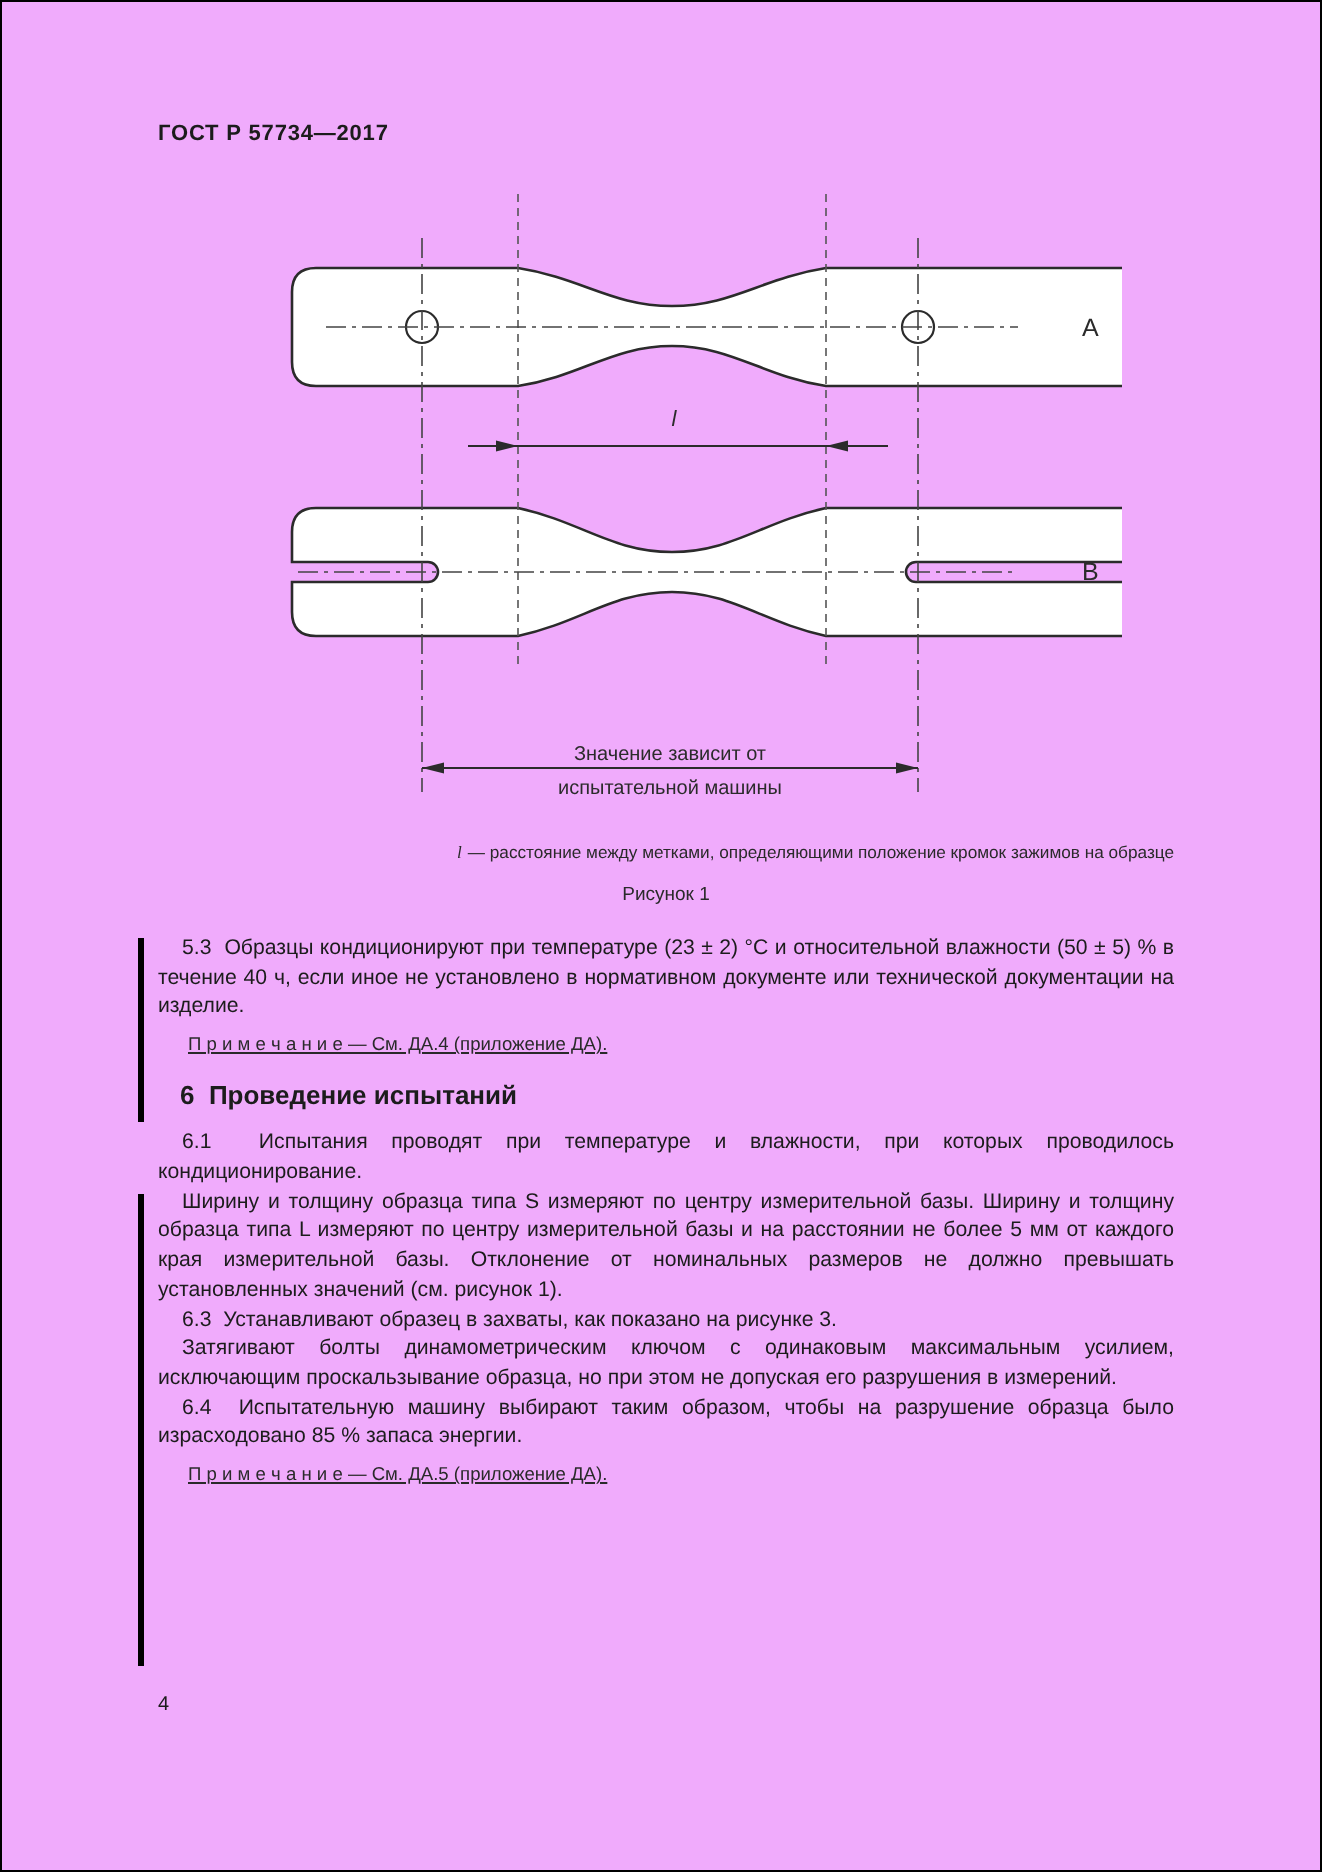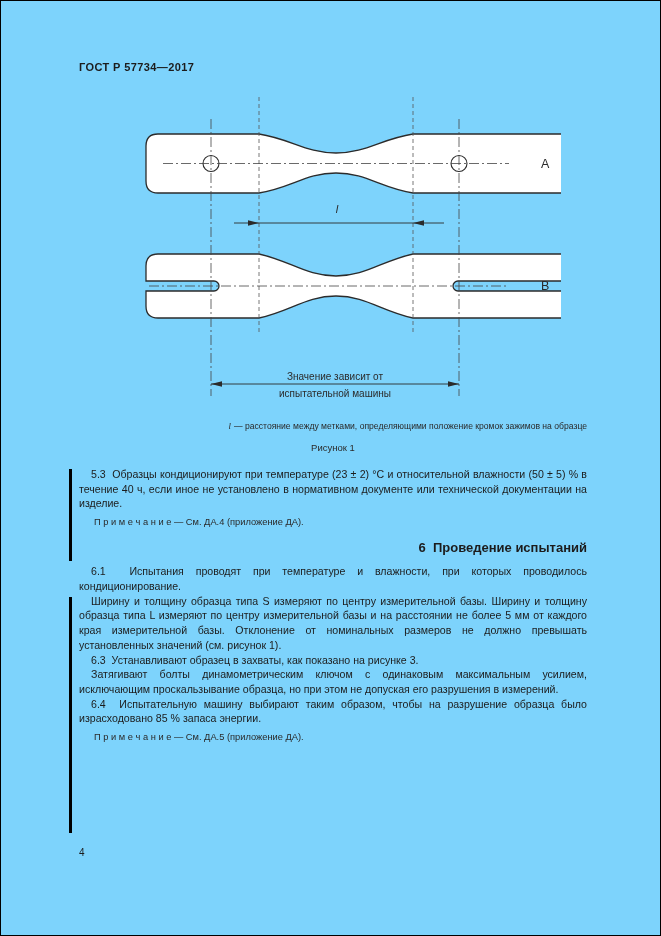--- a/index.html
+++ b/index.html
@@ -1,19 +1,19 @@
 <!DOCTYPE html>
 <html><head>
 <meta charset="utf-8">
 <style>
   html,body { margin:0; padding:0; background:#e8e8e8; }
   .page {
     position:relative;
     width:659px; height:934px;
-    background:#7dd3fc;
+    background:#f0abfc;
     border:1px solid #000;
     font-family:"Liberation Sans", sans-serif;
     color:#1c1c1c;
     overflow:hidden;
   }
   .doc-header {
     position:absolute; left:78px; top:60px;
     font-size:11px; font-weight:bold; letter-spacing:0.4px;
   }
   .figure-svg { position:absolute; left:100px; top:88px; }
@@ -28,25 +28,26 @@
   }
   .text-block {
     position:absolute; left:78px; top:466px; width:508px;
     font-size:10.6px; line-height:14.7px; text-align:justify;
   }
   .text-block p { margin:0; text-indent:12px; }
   .note {
     font-size:9.3px; line-height:12.5px;
     margin-top:5px !important; text-indent:15px !important;
     color:#2a2a2a;
+    text-decoration:underline;
   }
   .section-heading {
     font-size:13px; font-weight:bold;
     margin:12px 0 9px 0 !important; text-indent:11px !important;
-    text-align:right;
+    text-align:left;
   }
   .change-bar { position:absolute; left:68px; width:2.5px; background:#000; }
   .bar-1 { top:468px; height:92px; }
   .bar-2 { top:596px; height:236px; }
   .page-number { position:absolute; left:78px; top:846px; font-size:10px; }
   svg text { font-family:"Liberation Sans", sans-serif; fill:#2b2b2b; }
 </style>
 </head>
 <body>
 

